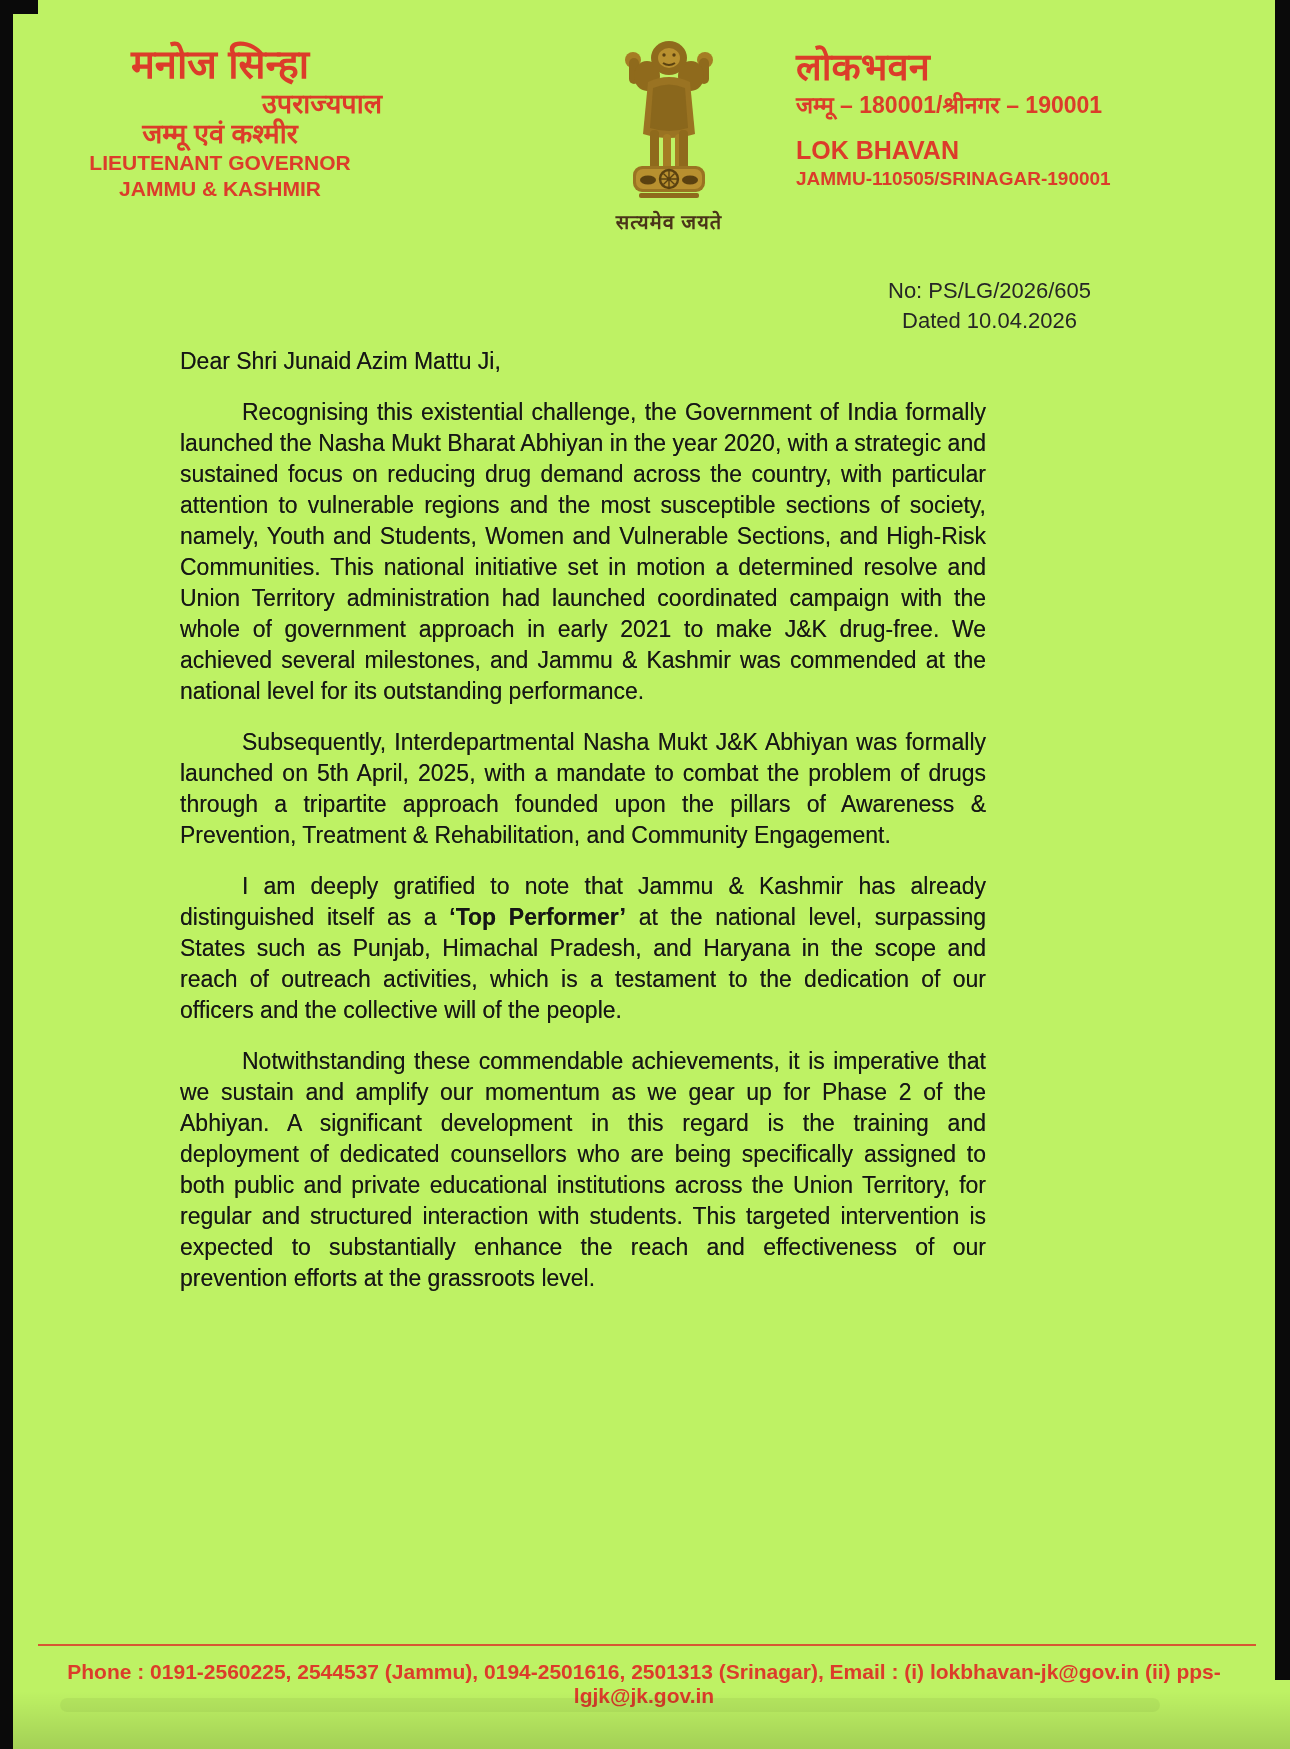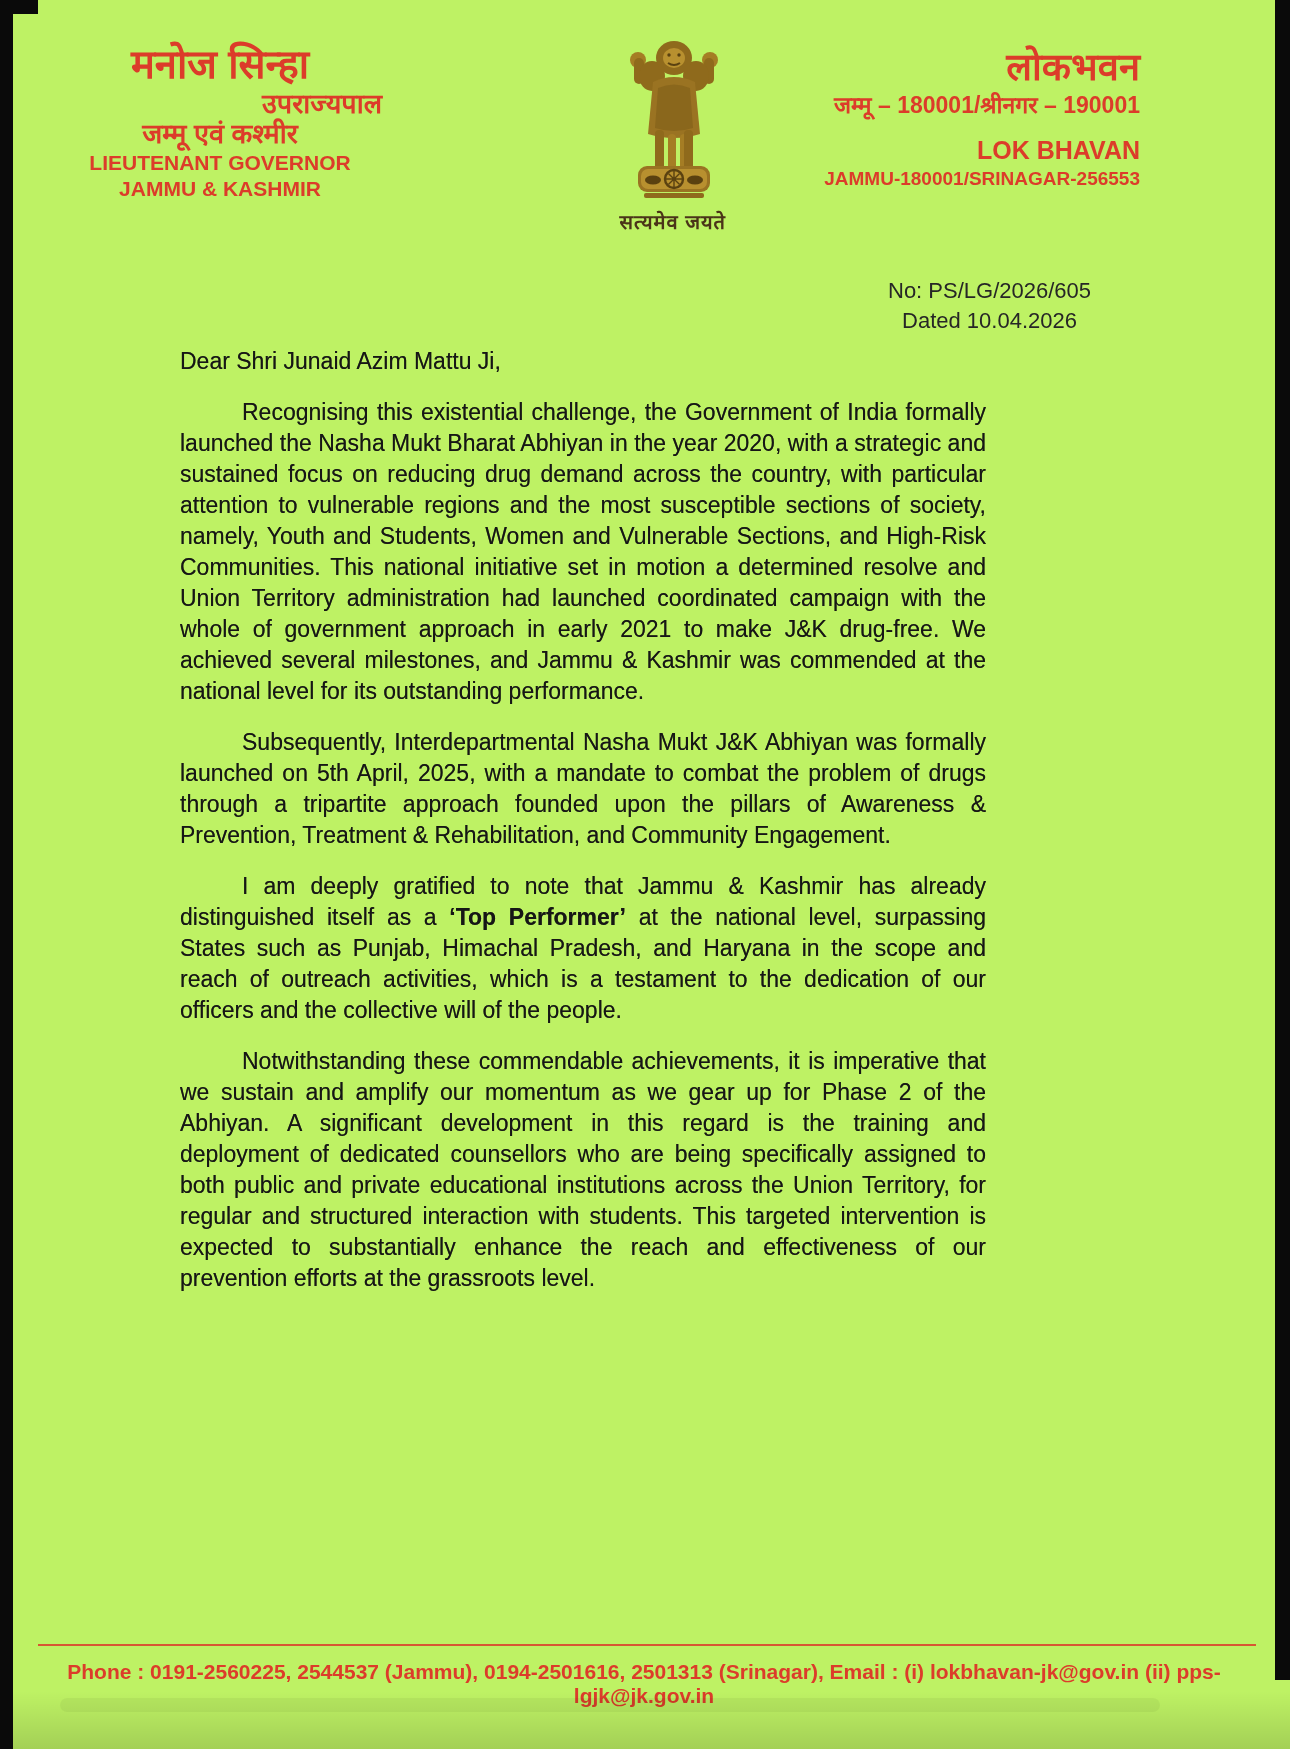--- a/index.html
+++ b/index.html
@@ -41,31 +41,31 @@
     line-height: 1.12;
   }
   .hdr-left .name-hi   { font-size: 40px; font-weight: 700; }
   .hdr-left .title-hi  { font-size: 27px; font-weight: 700; margin-top: 2px; text-align: right; }
   .hdr-left .region-hi { font-size: 27px; font-weight: 700; }
   .hdr-left .name-en   { font-size: 28px; font-weight: 700; margin-top: 9px; letter-spacing: 0.5px; }
   .hdr-left .title-en  { font-size: 21px; font-weight: 700; margin-top: 2px; }
   .hdr-left .region-en { font-size: 21px; font-weight: 700; margin-top: 2px; }
 
   .hdr-center {
-    position: absolute; left: 566px; top: 34px; width: 160px;
-    text-align: right;
+    position: absolute; left: 589px; top: 34px; width: 160px;
+    text-align: center;
   }
   .hdr-center .motto {
     margin-top: 4px; font-size: 20px; font-weight: 700;
     color: var(--motto-brown, #4a3418); letter-spacing: 1px;
   }
 
   .hdr-right {
     position: absolute; left: 796px; top: 46px; width: 344px;
-    text-align: right; color: var(--brand-red, #dc3c2a);
+    text-align: left; color: var(--brand-red, #dc3c2a);
     line-height: 1.15;
   }
   .hdr-right .name-hi    { font-size: 38px; font-weight: 700; }
   .hdr-right .address-hi { font-size: 23px; font-weight: 700; margin-top: 2px; }
   .hdr-right .name-en    { font-size: 25px; font-weight: 700; margin-top: 18px; }
   .hdr-right .address-en { font-size: 19px; font-weight: 700; margin-top: 3px; }
 
   
   .ref-block {
     position: absolute; left: 888px; top: 276px;
@@ -157,21 +157,21 @@
         <rect x="22" y="159" width="60" height="5" rx="2" fill="#8f6a1c"></rect>
       </svg>
     </span>
     <div class="motto">सत्यमेव जयते</div>
   </div>
 
   <div class="hdr-right">
     <div class="name-hi">लोकभवन</div>
     <div class="address-hi">जम्मू – 180001/श्रीनगर – 190001</div>
     <div class="name-en">LOK BHAVAN</div>
-    <div class="address-en">JAMMU-180001/SRINAGAR-256553</div>
+    <div class="address-en">JAMMU-110505/SRINAGAR-190001</div>
   </div>
 
   <div class="ref-block">
     <div>No: PS/LG/2026/605</div>
     <div>Dated 10.04.2026</div>
   </div>
 
   <div class="letter-body">
     <div class="salutation">Dear Shri Junaid Azim Mattu Ji,</div>
 

